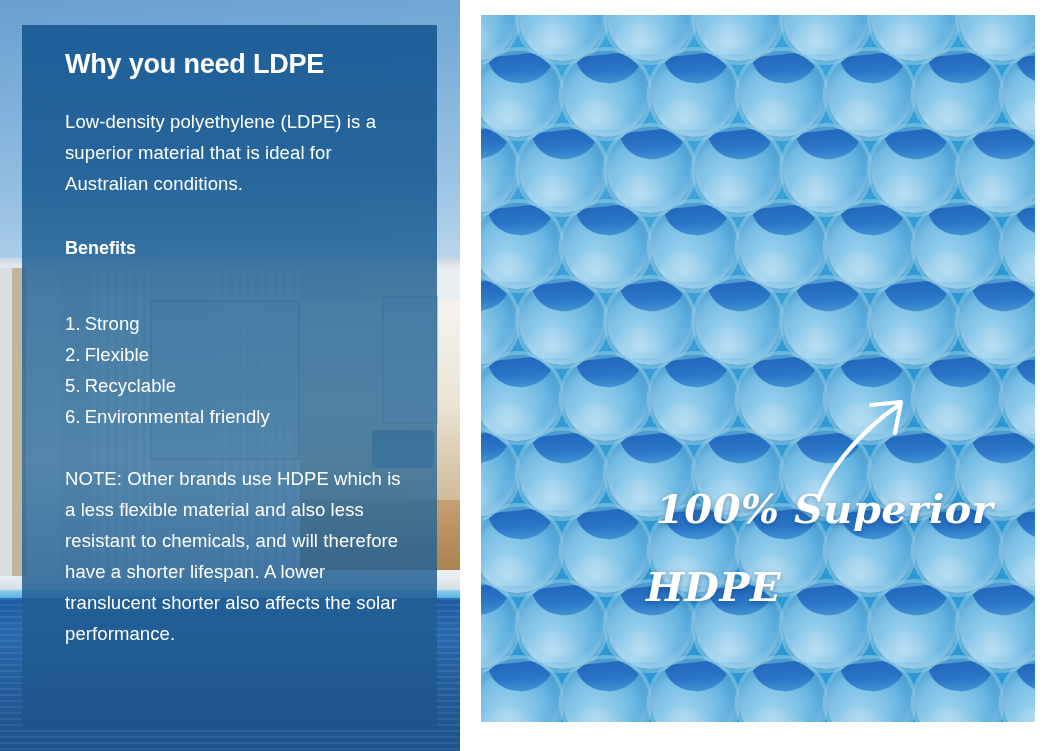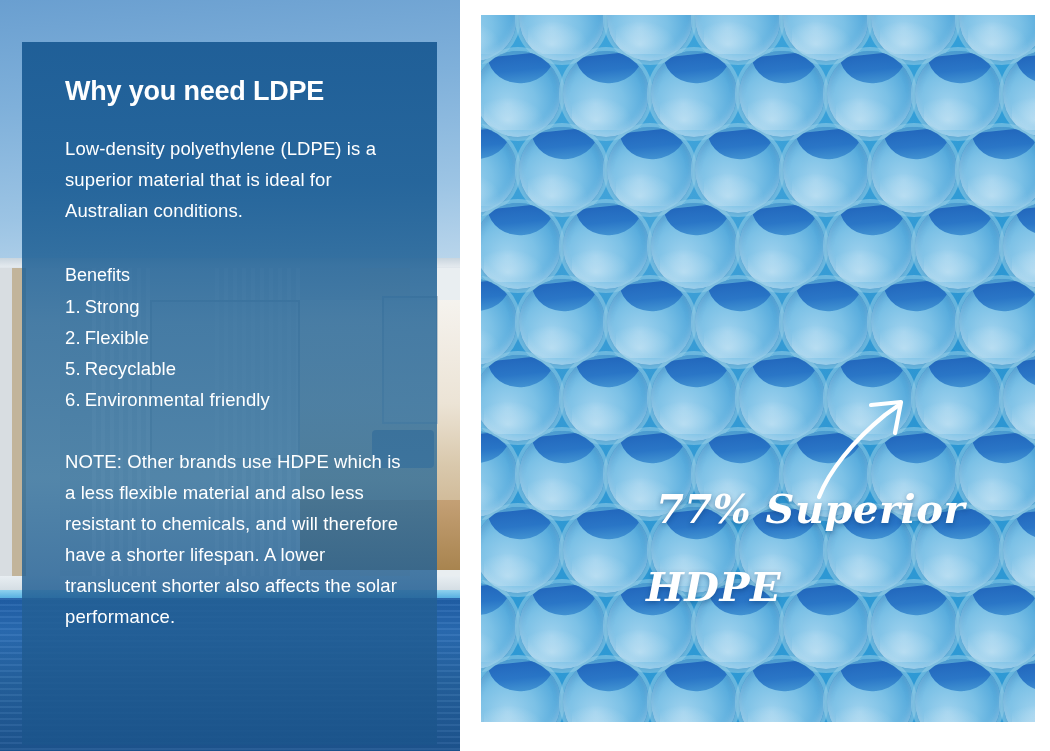--- a/index.html
+++ b/index.html
@@ -89,30 +89,30 @@
     content: "";
     position: absolute; left: 0; top: 0; width: 100%; height: 100%;
     background: repeating-linear-gradient(180deg,
       rgba(255,255,255,0.055) 0px, rgba(255,255,255,0.055) 2px,
       rgba(0,0,0,0.04) 2px, rgba(0,0,0,0.04) 6px);
   }
 
   
   #info-card {
     position: absolute;
-    left: 22px; top: 42px;
+    left: 22px; top: 25px;
     width: 415px; height: 703px;
     background: linear-gradient(180deg,
         rgba(29,93,150,0.97) 0%,
         rgba(32,97,152,0.95) 20%,
         rgba(40,103,151,0.84) 40%,
         rgba(45,108,152,0.80) 62%,
         rgba(34,94,148,0.86) 82%,
         rgba(27,84,139,0.90) 100%);
-    padding: 34px 24px 0 24px;
+    padding: 24px 24px 0 24px;
     color: #ffffff;
   }
 
   #card-title {
     font-size: 27px;
     font-weight: bold;
     letter-spacing: -0.2px;
     margin: 0 0 26px 19px;
   }
 
@@ -121,25 +121,26 @@
     line-height: 31px;
     margin: 0 0 0 19px;
     letter-spacing: .1px;
   }
 
   #benefits-block {
     margin: 34px 0 0 19px;
   }
   #benefits-heading {
     font-size: 18px;
-    font-weight: normal;
+    font-weight: bold;
     line-height: 31px;
   }
   #benefits-list {
     list-style: none;
+    margin-top: 44px;
   }
   #benefits-list li {
     font-size: 18.5px;
     line-height: 31px;
     letter-spacing: .1px;
   }
   #benefits-list li .idx { margin-right: 4px; }
 
   #note-paragraph {
     margin: 31px 0 0 19px;
@@ -337,21 +338,21 @@
         <div class="bubble" style="left: -6px; top: 644px;"></div>
         <div class="bubble" style="left: 82px; top: 644px;"></div>
         <div class="bubble" style="left: 170px; top: 644px;"></div>
         <div class="bubble" style="left: 258px; top: 644px;"></div>
         <div class="bubble" style="left: 346px; top: 644px;"></div>
         <div class="bubble" style="left: 434px; top: 644px;"></div>
         <div class="bubble" style="left: 522px; top: 644px;"></div>
       </div>
 
     <div id="annotation">
-      <span id="annotation-line1">77% Superior</span>
+      <span id="annotation-line1">100% Superior</span>
       <span id="annotation-line2">HDPE</span>
     </div>
 
     <svg id="annotation-arrow" viewBox="0 0 130 130" fill="none">
       <path d="M8 122 C 18 96, 42 66, 74 40 L 88 30" stroke="#ffffff" stroke-width="4.2" stroke-linecap="round" fill="none"></path>
       <path d="M60 30 L 90 27 L 84 58" stroke="#ffffff" stroke-width="4.2" stroke-linecap="round" stroke-linejoin="round" fill="none"></path>
     </svg>
   </div>
 
 </div>

